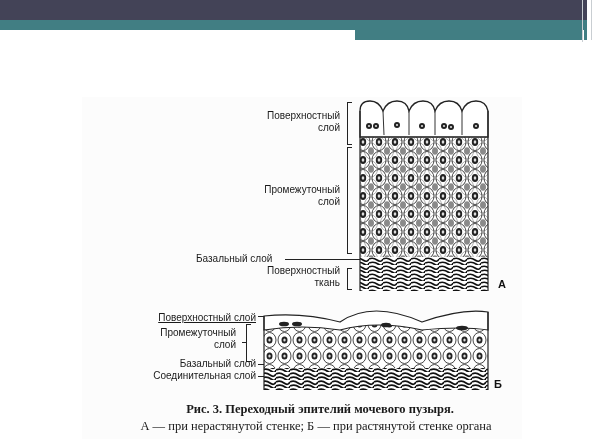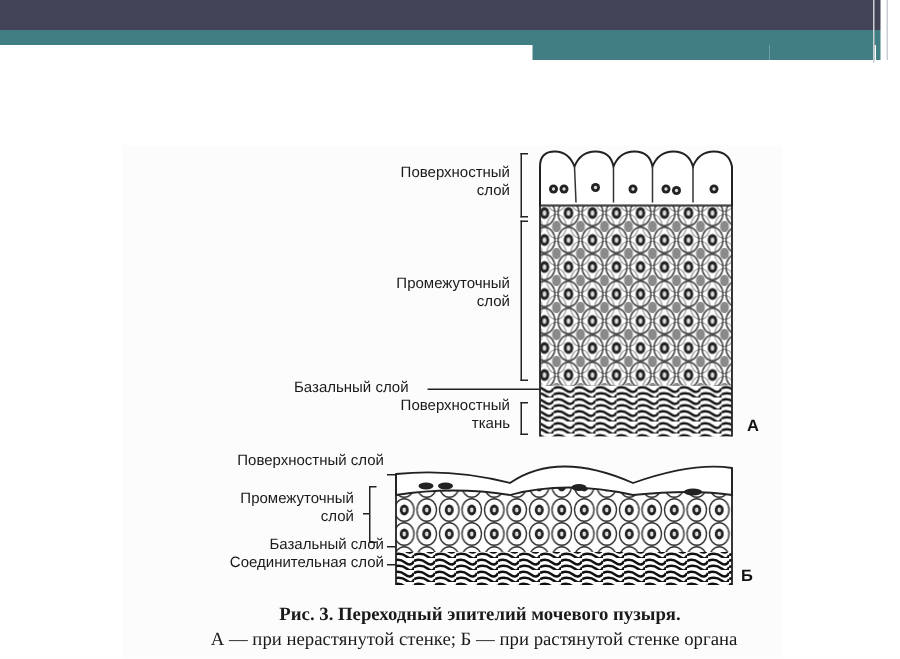--- a/index.html
+++ b/index.html
@@ -110,21 +110,21 @@
       </g>
     <line x1="5" y1="40" x2="133" y2="40" stroke="#444" stroke-width="0.8"></line>
 
     <rect x="5" y="160" width="128" height="34" fill="url(#ctA)"></rect>
     <path d="M5 14 L5 194 M133 14 L133 194" stroke="#222" stroke-width="1.2"></path>
   </svg>
   <div class="panel-letter" style="left:498px; top:278px;">А</div>
 </div>
 
 <div>
-  <div class="lbl right" style="left:96px; top:302px; width:160px;">Поверхностный слой</div>
+  <div class="lbl right" style="left:96px; top:312px; width:160px;text-decoration:underline;">Поверхностный слой</div>
   <div class="hline" style="left:258px; top:316px; width:22px;"></div>
 
   <div class="lbl right" style="left:96px; top:327px; width:140px;">Промежуточный</div>
   <div class="lbl right" style="left:96px; top:339px; width:140px;">слой</div>
   <div class="bracket" style="left:246px; top:324px; height:36px;"></div>
   <div class="hline" style="left:242px; top:342px; width:4px;"></div>
 
   <div class="lbl right" style="left:96px; top:358px; width:160px;">Базальный слой</div>
   <div class="hline" style="left:258px; top:364px; width:22px;"></div>
 

